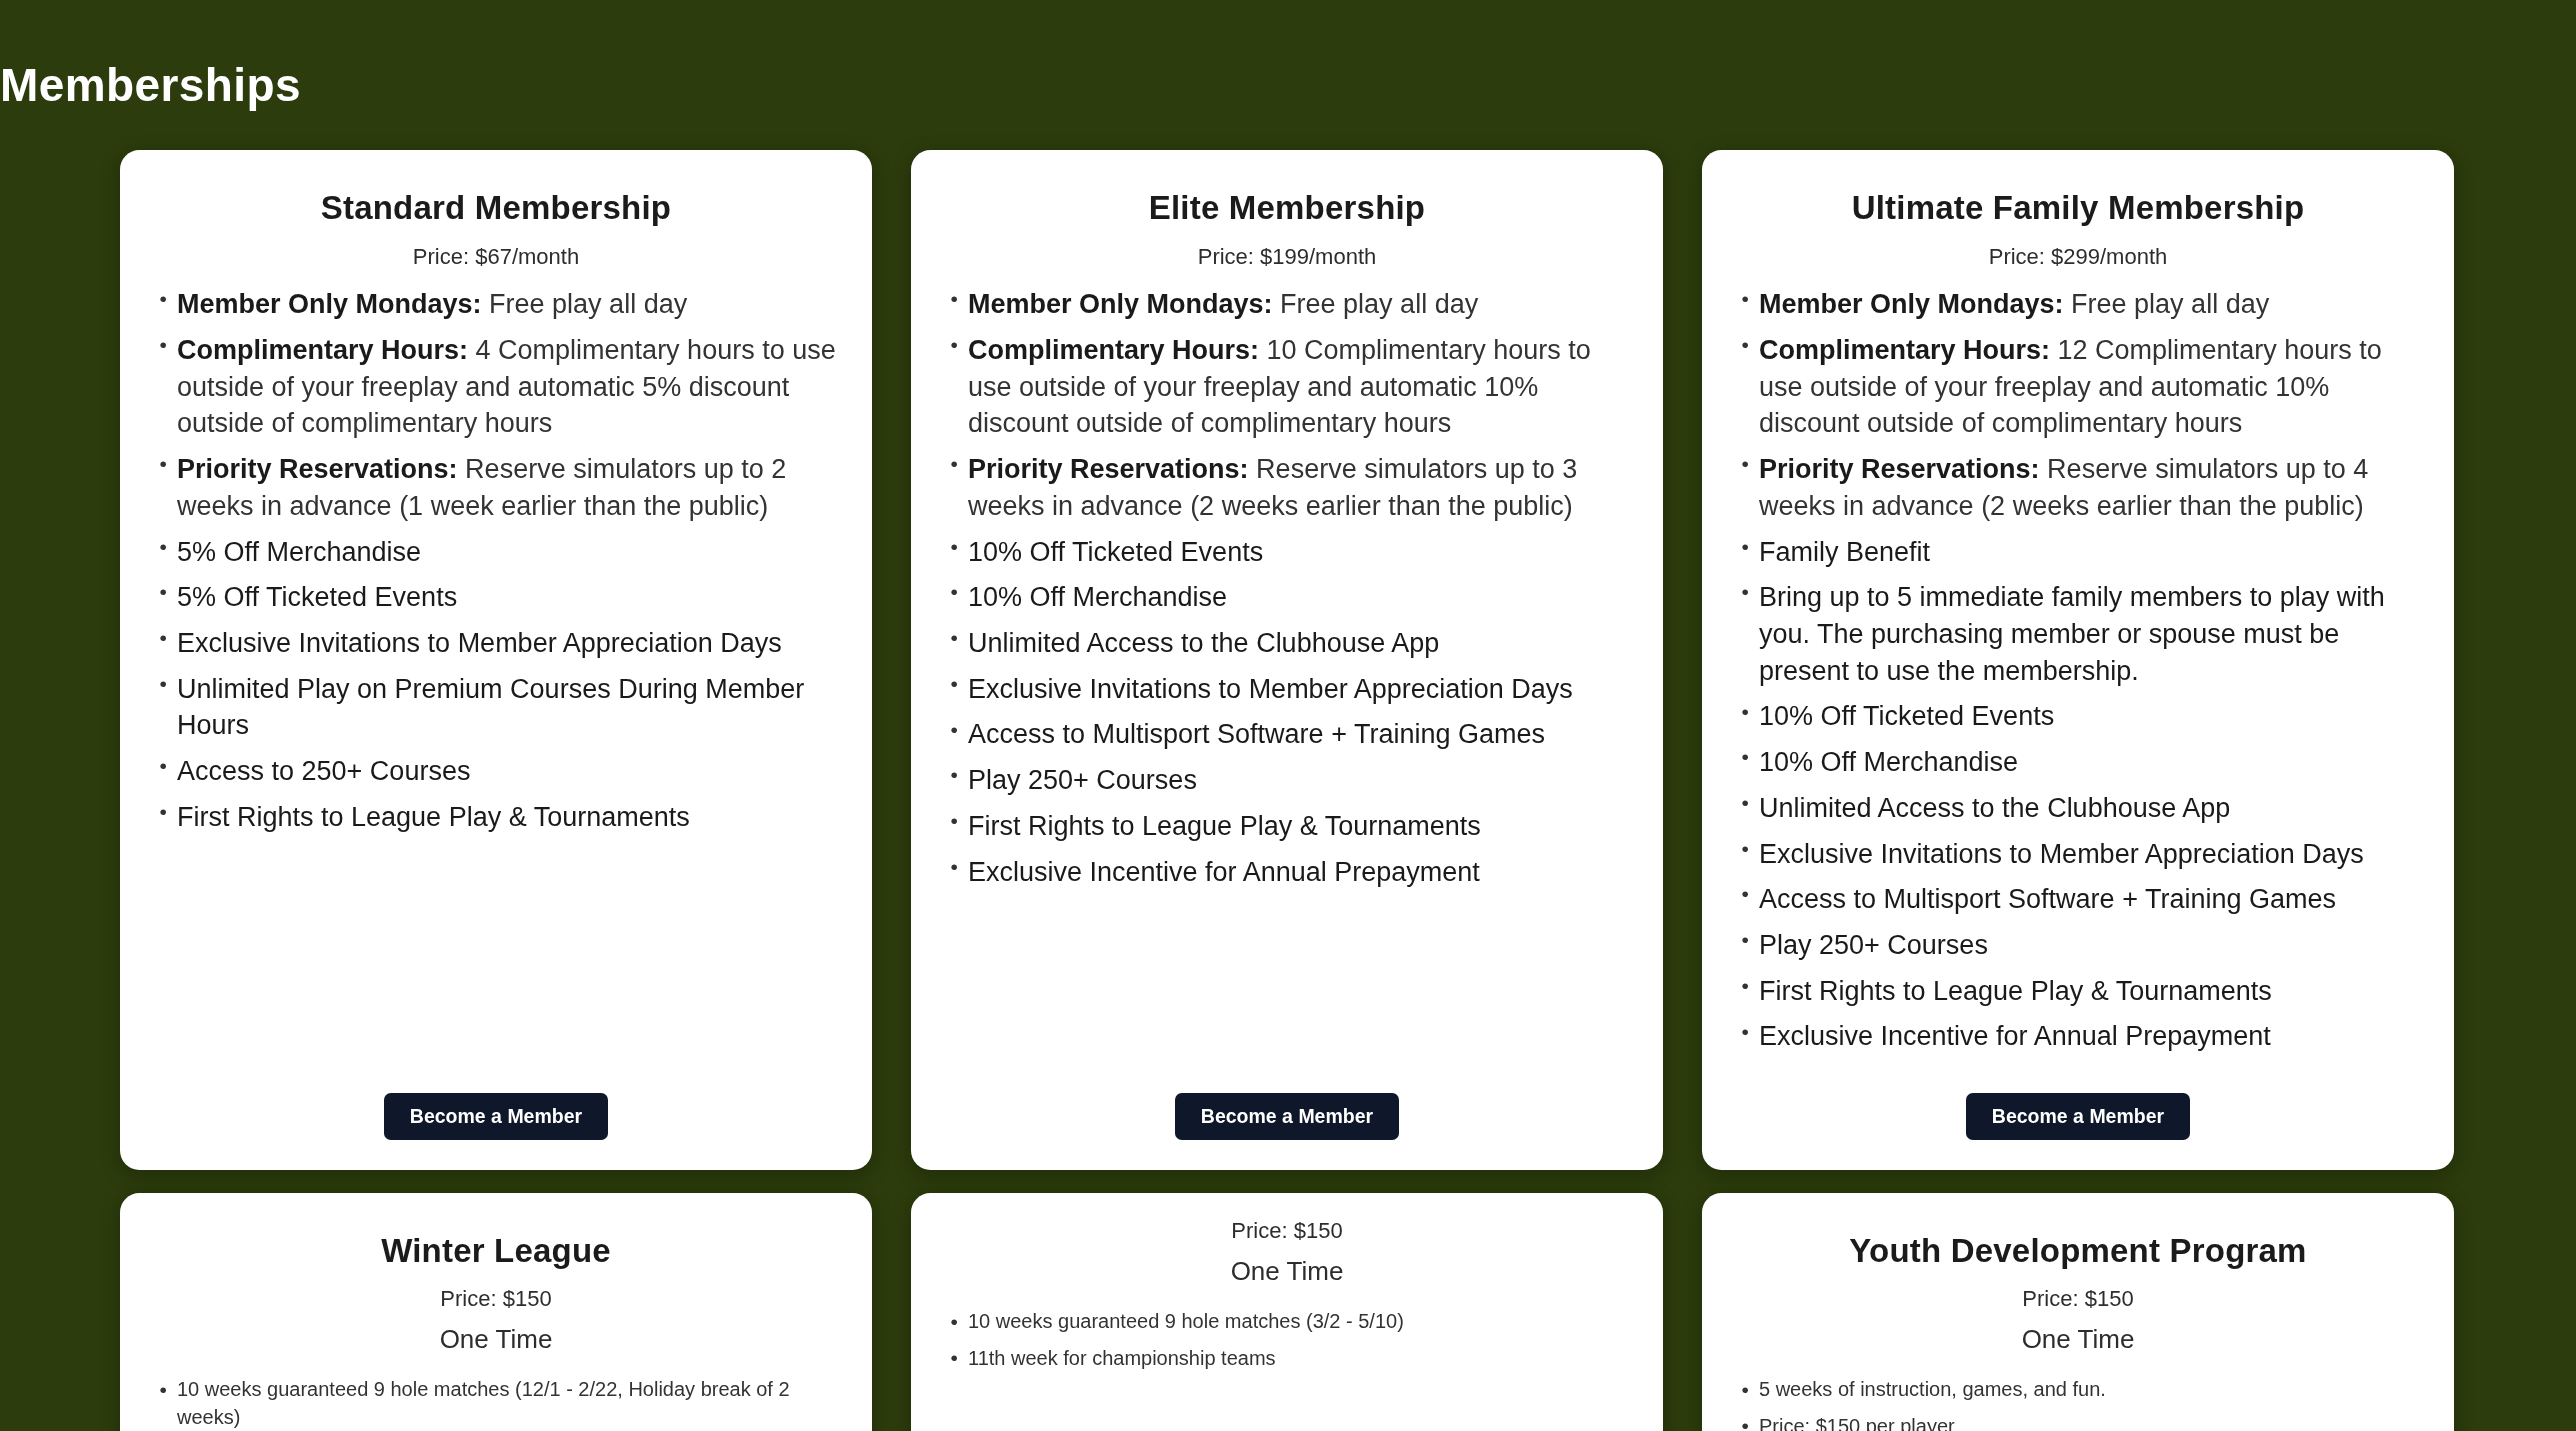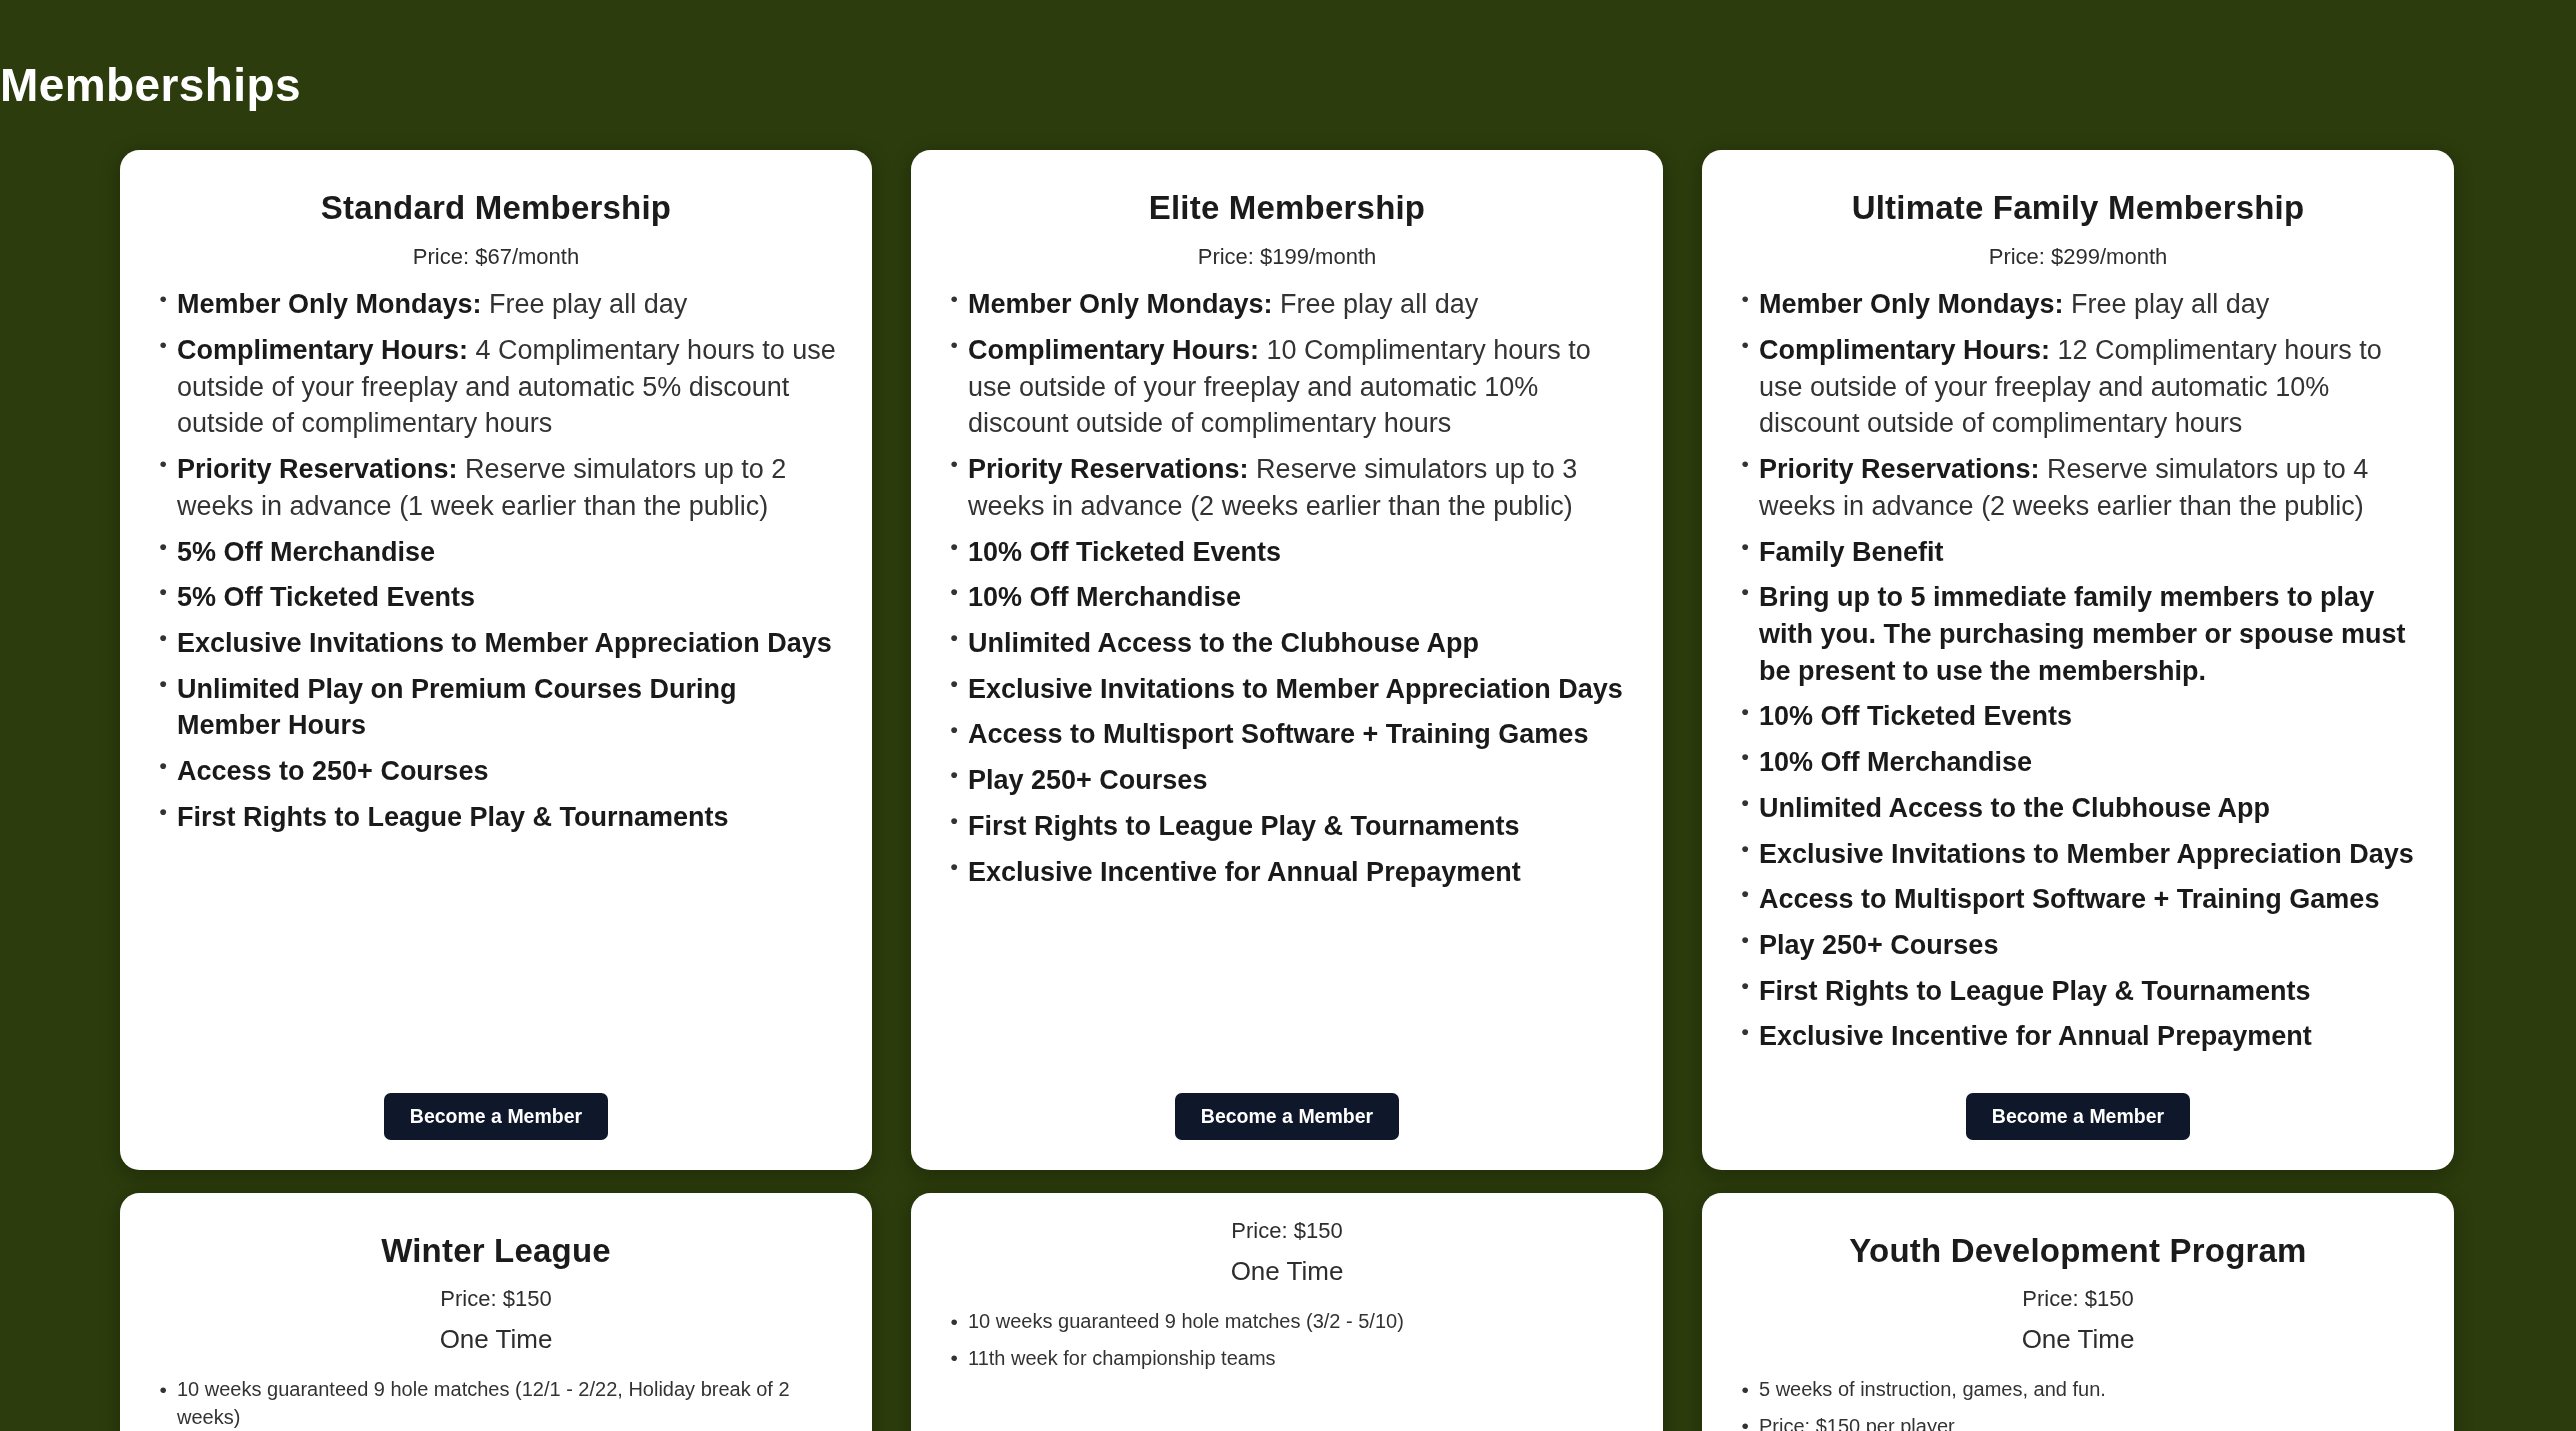--- a/index.html
+++ b/index.html
@@ -82,21 +82,21 @@
     top: -0.8px;
     color: #333333;
     font-size: 21px;
     line-height: 1.36;
   }
   ul.features li b {
     color: #1a1a1a;
     font-weight: bold;
   }
   ul.features li.bold-item {
-    font-weight: bold;
+    font-weight: normal;
     color: #1a1a1a;
   }
   .btn-wrap {
     display: flex;
     justify-content: center;
     margin-top: 29px;
   }
   .become-btn {
     background: #0f172a;
     color: #ffffff;

